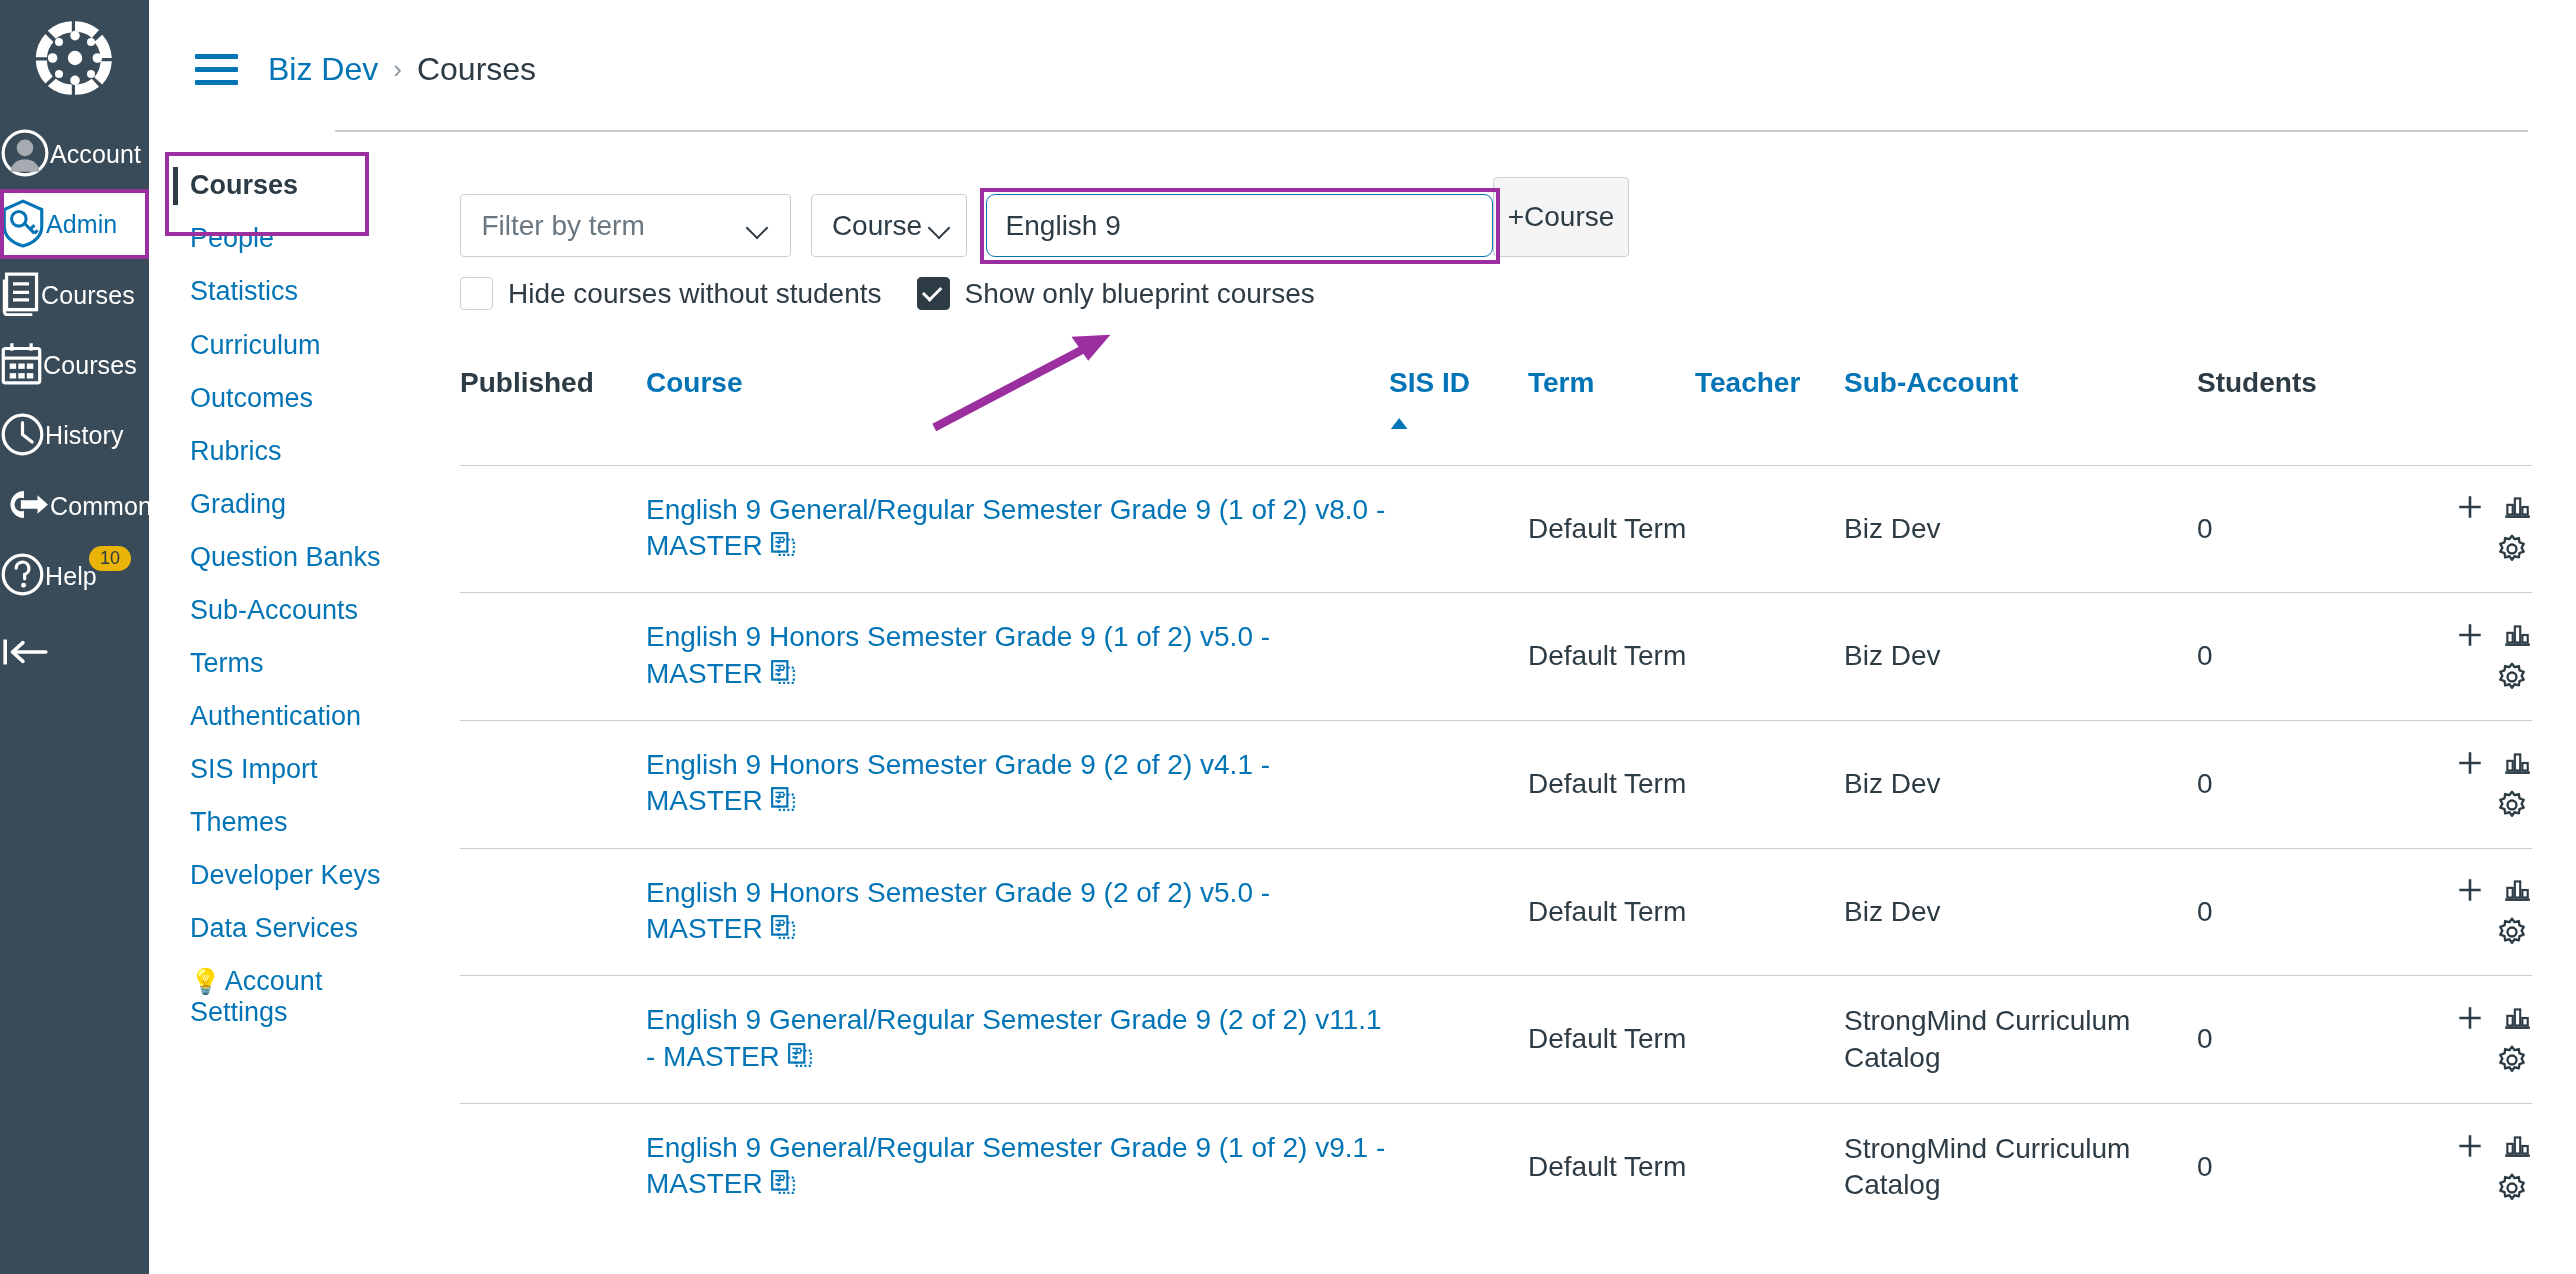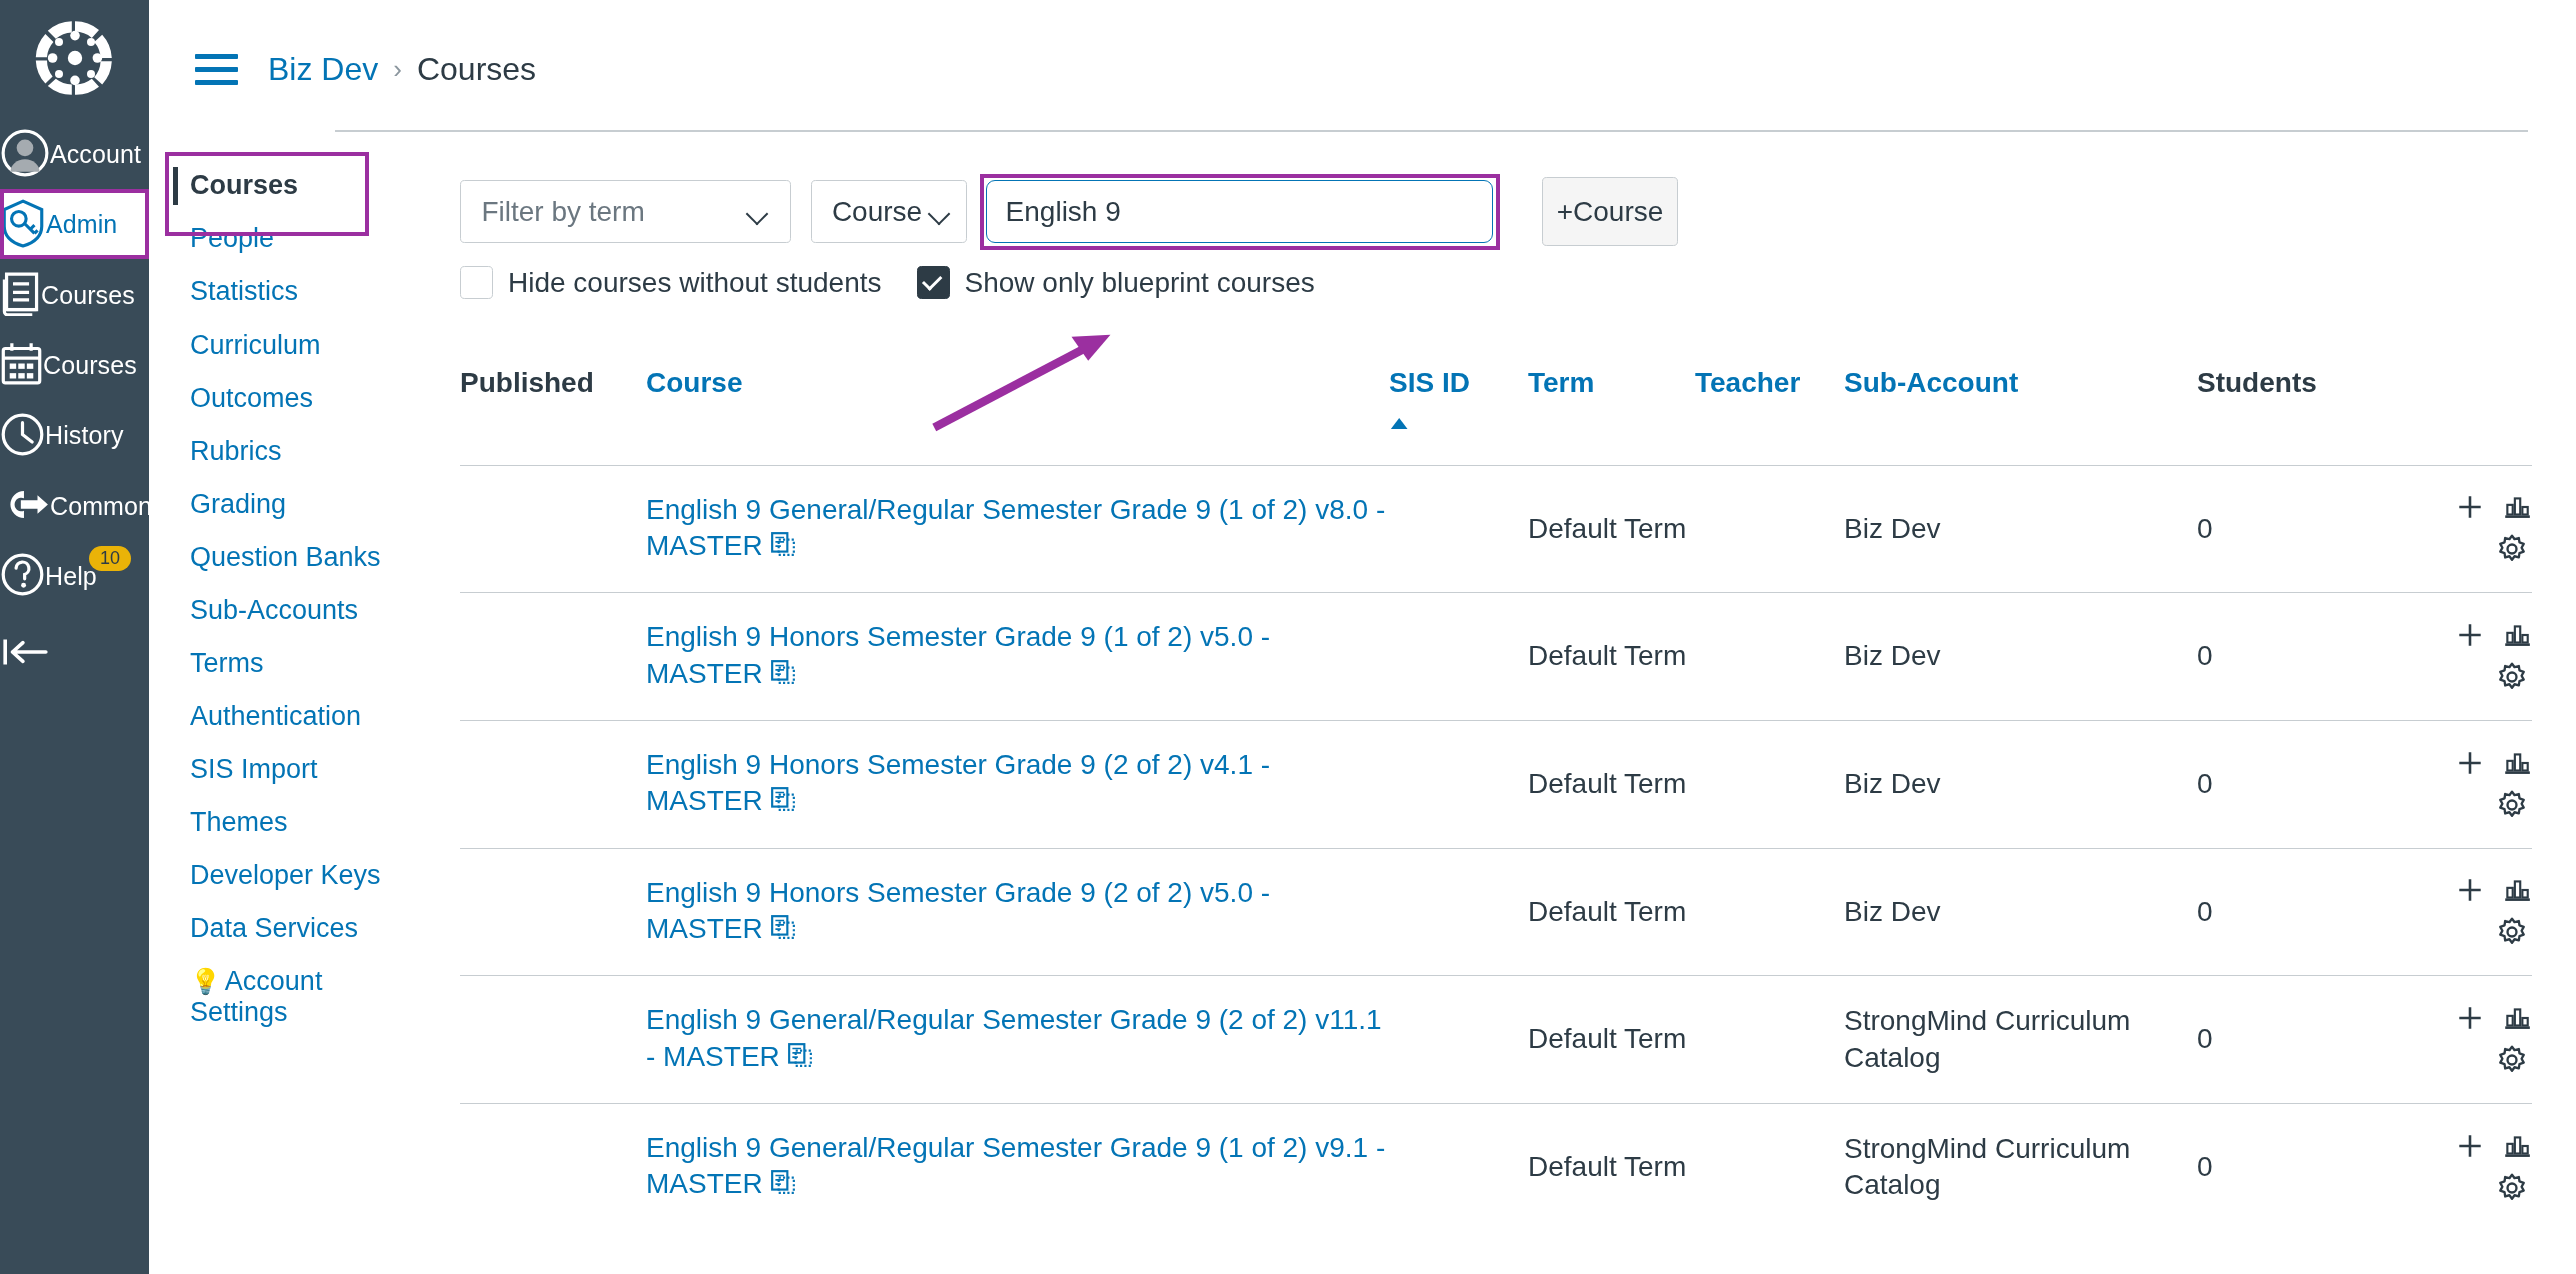--- a/index.html
+++ b/index.html
@@ -94,21 +94,21 @@
   #crumb-rule {
     position: absolute; left: 186px; top: 130px;
     width: 2193px; height: 1.9px; background: #C7CDD1;
   }
 
   
   #filters {
     position: absolute; left: 311px; top: 177px;
     width: 2082px;
   }
-  .filter-row { display: flex; align-items: center; }
+  .filter-row { display: flex; align-items: flex-end; }
   .select-box {
     height: 63px; border: 1.9px solid #C7CDD1; border-radius: 4.6px;
     background: #ffffff;
     display: flex; align-items: center; justify-content: space-between;
     padding: 0 20.4px;
     font-size: 28px; color: #2D3B45;
   }
   #term-filter { width: 331px; }
   #term-filter .ph { color: #6B7780; }
   #type-filter { width: 156px; margin-left: 19.5px; }
@@ -127,22 +127,21 @@
     padding: 0 18.6px;
     font-family: "Liberation Sans", sans-serif;
     outline: none; background: #fff;
   }
   #search-outline {
     position: absolute; left: -6.5px; top: -6.5px;
     width: 520px; height: 76px;
     border: 4.6px solid #9B2FA0; pointer-events: none;
   }
   #add-course {
-    margin-left: 49px;
-    width: 136px; height: 69px;
+    width: 136px; height: 80px;
     background: #F5F5F5; border: 1.9px solid #C7CDD1; border-radius: 4.6px;
     font-size: 28px; color: #2D3B45;
     display: flex; align-items: center; justify-content: center;
     cursor: pointer;
     font-family: "Liberation Sans", sans-serif;
   }
 
   .checkbox-row { display: flex; align-items: center; margin-top: 20.4px; }
   .cb { width: 33px; height: 33px; border: 1.9px solid #C7CDD1; border-radius: 4.6px; background: #fff; flex: none;}
   .cb.checked {

